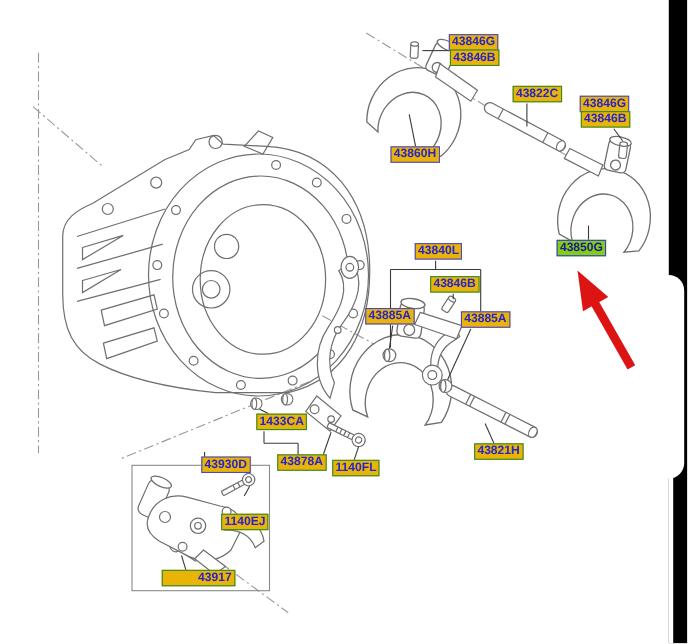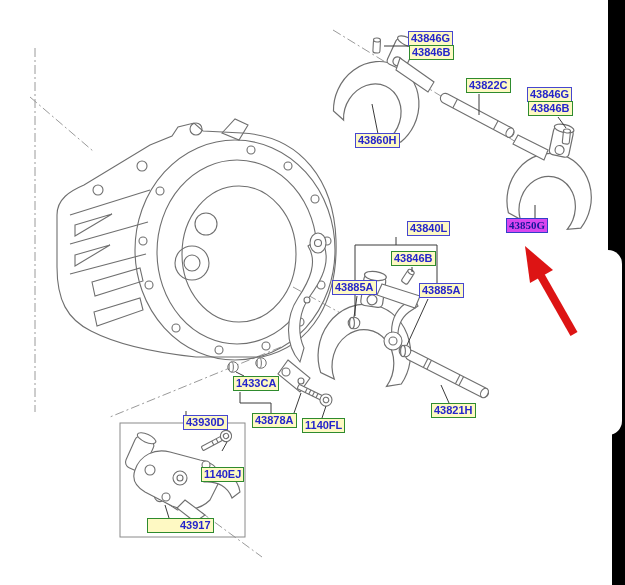--- a/index.html
+++ b/index.html
@@ -5,26 +5,26 @@
   html,body{margin:0;padding:0;background:#fff;}
   #screen{
     position:relative;width:625px;height:585px;background:#fff;overflow:hidden;
     font-family:"Liberation Sans",sans-serif;
   }
   #art{position:absolute;left:0;top:0;z-index:1;}
   .part-label{
     position:absolute;z-index:3;
     font-family:"Liberation Sans",sans-serif;
     font-weight:bold;font-size:11px;line-height:13px;
-    color:#2525cb;background:#fef9c3;
+    color:#2525cb;background:#eab308;
     border:1.6px solid #2e8b2e;
     padding:0 2px;white-space:nowrap;cursor:pointer;
   }
   .part-label.blue{border-color:#4646d0;}
-  .part-label.hl{background:#d946ef;border-color:#3240c8;color:#17179b;font-family:Liberation Serif, serif;}
+  .part-label.hl{background:#84cc16;border-color:#3240c8;color:#17179b;}
   .edge{position:absolute;z-index:5;}
 </style>
 </head>
 <body>
 
 <div id="screen">
 
   <svg id="art" width="625" height="585" viewBox="0 0 625 585">
     <defs>
       <g id="fork" stroke="#6f6f6f" fill="#ffffff" stroke-width="1.2">
@@ -218,21 +218,21 @@
       <polygon points="525,246 553,270 530,283" fill="#dd1414"></polygon>
     </g>
   </svg>
 
   <div class="part-label blue" style="left:408px;top:31px;">43846G</div>
   <div class="part-label" style="left:409px;top:45px;">43846B</div>
   <div class="part-label" style="left:454px;top:78px;margin-left:12px;">43822C</div>
   <div class="part-label blue" style="left:527px;top:87px;">43846G</div>
   <div class="part-label" style="left:528px;top:101px;">43846B</div>
   <div class="part-label blue" style="left:355px;top:133px;">43860H</div>
-  <div class="part-label blue" style="left:377px;top:221px;margin-left:30px;">43840L</div>
+  <div class="part-label blue" style="left:377px;top:221px;">43840L</div>
   <div class="part-label" style="left:391px;top:251px;">43846B</div>
   <div class="part-label blue" style="left:332px;top:280px;">43885A</div>
   <div class="part-label blue" style="left:419px;top:283px;">43885A</div>
   <div class="part-label hl" style="left:506px;top:218px;">43850G</div>
   <div class="part-label" style="left:233px;top:376px;">1433CA</div>
   <div class="part-label" style="left:252px;top:413px;">43878A</div>
   <div class="part-label" style="left:302px;top:418px;">1140FL</div>
   <div class="part-label" style="left:431px;top:403px;">43821H</div>
   <div class="part-label blue" style="left:161px;top:415px;margin-left:22px;">43930D</div>
   <div class="part-label" style="left:201px;top:467px;">1140EJ</div>

